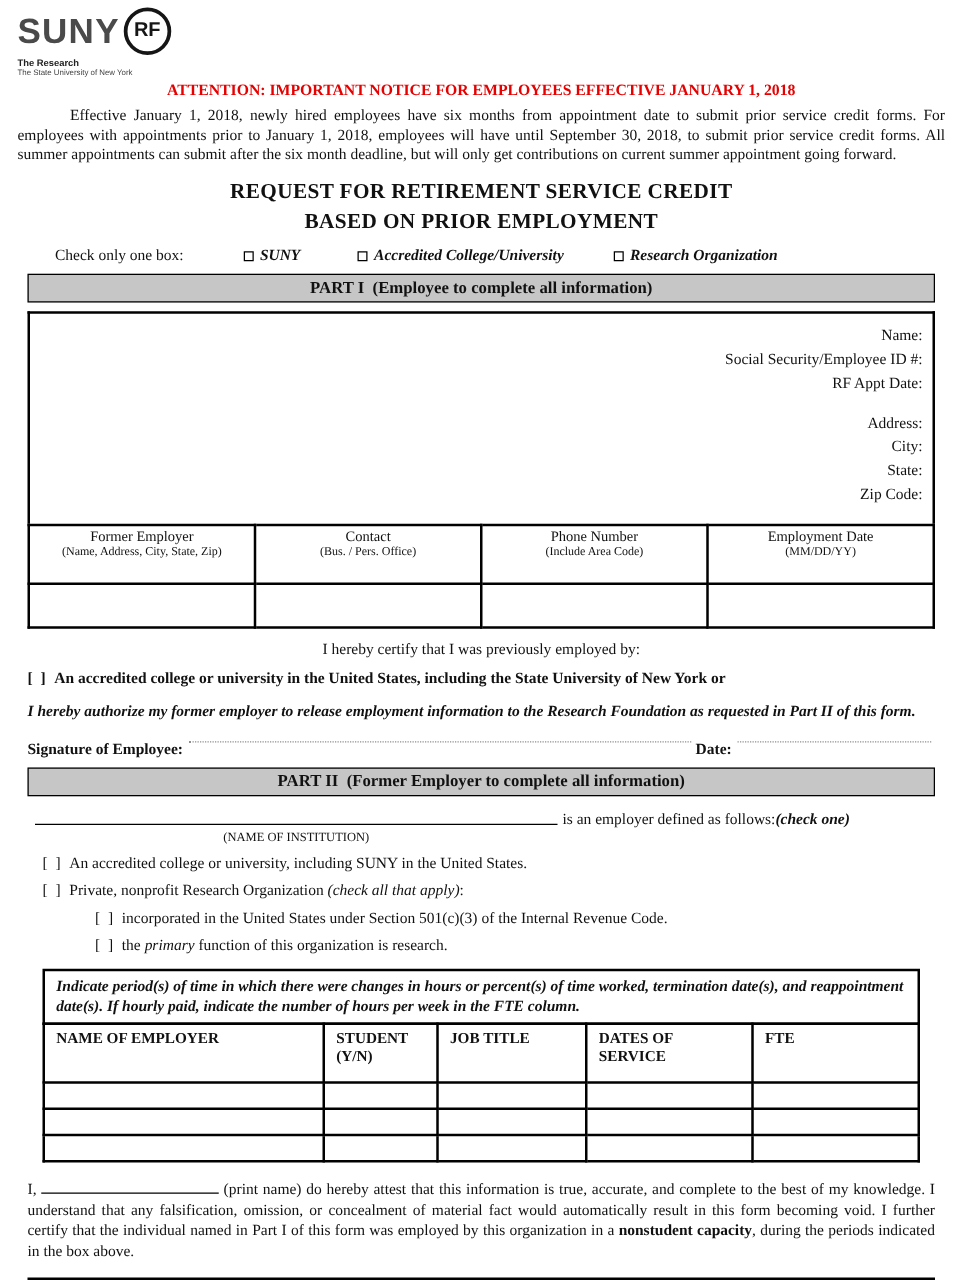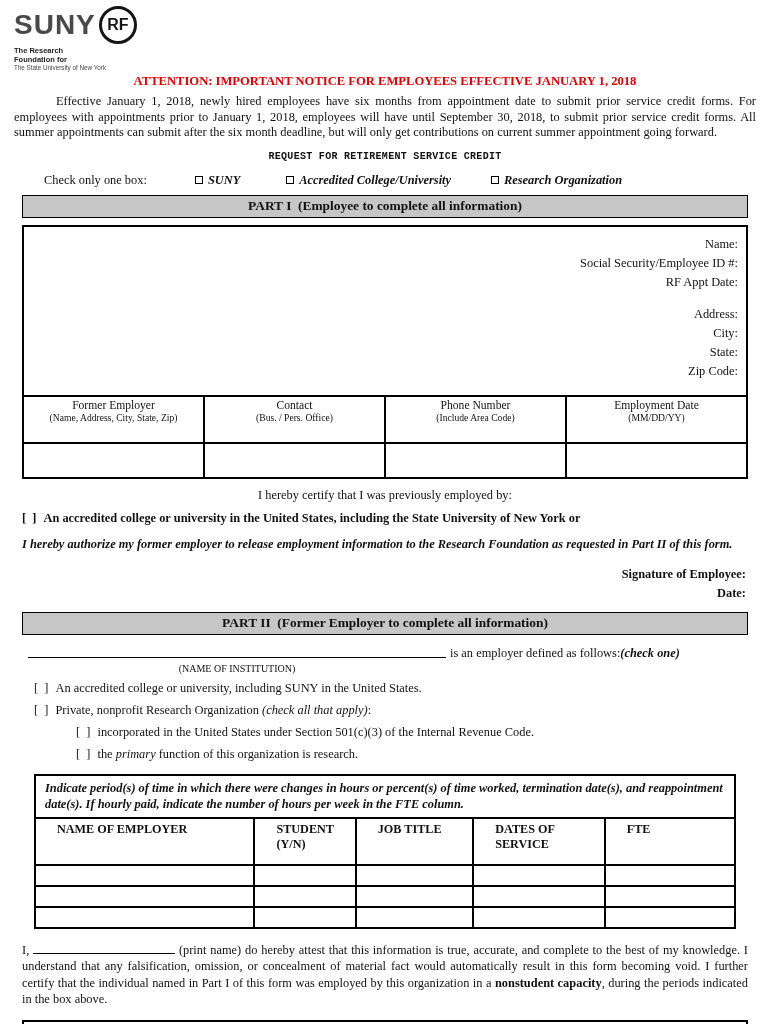--- a/index.html
+++ b/index.html
@@ -18,21 +18,21 @@
   .rf-circle { width:38px; height:38px; border:3px solid #161616; border-radius:50%;
     display:flex; align-items:center; justify-content:center; }
   .rf-text { font-family:"Liberation Sans",sans-serif; font-weight:bold; font-size:16px; color:#161616; }
   .tagline-bold { font-family:"Liberation Sans",sans-serif; font-weight:bold; font-size:7.5px; line-height:1.2; margin-top:2px; color:#222; }
   .tagline-small { font-family:"Liberation Sans",sans-serif; font-size:6.3px; color:#444; margin-top:1px; }
 
   
   .attention { color:#e60000; font-weight:bold; text-align:center; font-size:12.6px; margin-top:3px; }
   .intro { text-align:justify; text-indent:42px; line-height:1.25; margin-top:5px; }
 
-  .title { text-align:center; font-weight:bold; font-size:10px; line-height:1.4; margin-top:9px; letter-spacing:.3px;font-family:Liberation Mono, monospace; }
+  .title { text-align:center; font-weight:bold; font-size:17px; line-height:1.4; margin-top:9px; letter-spacing:.3px; }
 
   
   .check-row { display:flex; align-items:center; margin:9px 0 0 30px; }
   .check-opt { display:flex; align-items:center; gap:5px; font-weight:bold; font-style:italic; }
   .check-opt.o1 { margin-left:48px; }
   .check-opt.o2 { margin-left:46px; }
   .check-opt.o3 { margin-left:40px; }
   .cb { width:8px; height:8px; border:1px solid #000; display:inline-block; background:#fff; }
 
   
@@ -57,35 +57,35 @@
   .emp-table td { height:35px; background:#fff; }
 
   .certify { text-align:center; margin-top:9px; }
   .p1-option { margin:7px 8px 0; line-height:1.3; }
   .bold-opt { font-weight:bold; }
   .bracket { margin-right:7px; }
   .it { font-style:italic; }
   .bold { font-weight:bold; }
   .auth { font-style:italic; margin:10px 8px 0; line-height:1.3;font-weight:bold; }
 
-  .sig-row { display:flex; align-items:flex-end; margin:15px 8px 0; font-weight:bold;flex-direction:column; }
+  .sig-row { display:flex; margin:15px 8px 0; font-weight:bold; }
   .sig-row .flabel { margin-right:2px; }
 
   
   .inst-line { display:flex; align-items:flex-end; margin:11px 14px 0; }
   .inst-blank { flex:0 0 418px; border-bottom:1px solid #000; height:2px; margin:0 4px 3px 0; }
   .inst-under { width:418px; margin-left:14px; text-align:center; font-size:10px; margin-top:2px; }
   .p2-option { margin:6px 8px 0 20px; line-height:1.3; }
   .p2-sub { margin-left:62px; }
 
   .instr-box { margin:11px 20px 0; border:2px solid #000; padding:4px 9px 5px;
     font-weight:bold; font-style:italic; line-height:1.3; }
   table.p2-table { width:calc(100% - 40px); margin:-2px 20px 0; border-collapse:collapse; }
   .p2-table th, .p2-table td { border:2px solid #000; }
-  .p2-table th { text-align:left; vertical-align:top; font-weight:bold; font-size:12.2px; padding:3px 21px 12px; }
+  .p2-table th { text-align:left; vertical-align:top; font-weight:bold; font-size:12.2px; padding:3px 9px 12px; }
   .p2-table td { height:21px; background:#fff; }
   .c0{width:32%} .c1{width:13%} .c2{width:17%} .c3{width:19%} .c4{width:19%}
 
   .attest { margin:13px 8px 0; text-align:justify; line-height:1.32; }
   .inline-blank { display:inline-block; width:142px; border-bottom:1px solid #000; height:11px; }
 
   .sigbox { margin:13px 8px 0; border:2px solid #000; padding:11px 8px 13px; font-weight:bold; }
   .sigbox .frow + .frow { margin-top:17px; }
   .date-blank { flex:0 0 122px; margin-right:16px; }
 </style>
@@ -96,31 +96,31 @@
 
   <header class="logo">
     <div class="logo-top">
       <span class="suny-text">SUNY</span>
       <span class="rf-circle">
         <span class="rf-text">RF</span>
       </span>
     </div>
     <div class="tagline-bold">
       <div>The Research</div>
-      <div>Foundation for</div>
     </div>
     <div class="tagline-small">The State University of New York</div>
   </header>
 
   <div class="attention">ATTENTION: IMPORTANT NOTICE FOR EMPLOYEES EFFECTIVE JANUARY 1, 2018</div>
 
   <p class="intro">Effective January 1, 2018, newly hired employees have six months from appointment date to submit prior service credit forms. For employees with appointments prior to January 1, 2018, employees will have until September 30, 2018, to submit prior service credit forms. All summer appointments can submit after the six month deadline, but will only get contributions on current summer appointment going forward.</p>
 
   <div class="title">
     <div>REQUEST FOR RETIREMENT SERVICE CREDIT</div>
+    <div>BASED ON PRIOR EMPLOYMENT</div>
   </div>
 
   <div class="check-row">
     <span class="check-label">Check only one box:</span>
     <span class="check-opt o1">
       <span class="cb"></span>
       <span>SUNY</span>
     </span>
     <span class="check-opt o2">
       <span class="cb"></span>

